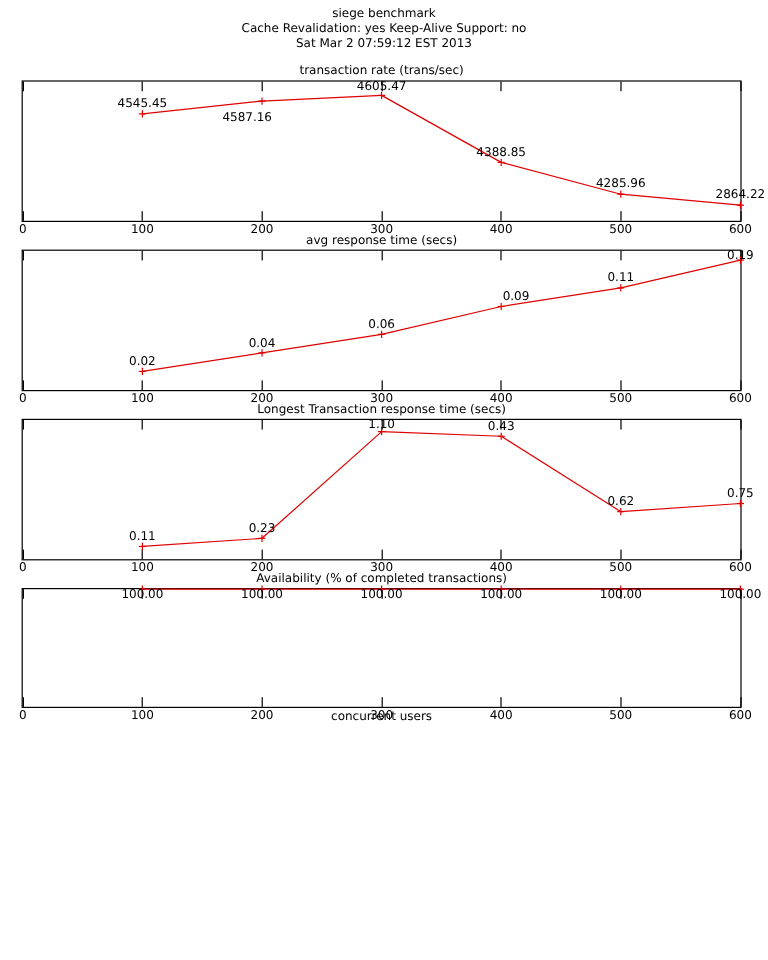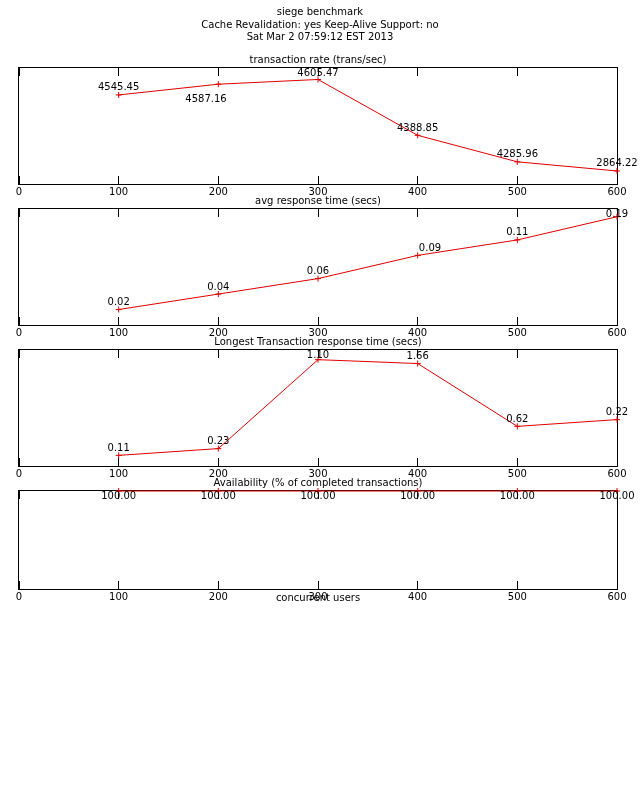--- a/index.html
+++ b/index.html
@@ -269,23 +269,23 @@
             <line x1="498.33333333333337" y1="73.36666666666667" x2="498.33333333333337" y2="79.36666666666667"></line>
           </g>
           <g class="pt">
             <line x1="595" y1="69.6" x2="601" y2="69.6"></line>
             <line x1="598" y1="66.6" x2="598" y2="72.6"></line>
           </g>
         </svg>
         <div class="dlabel" style="left: 99.6667px; top: 103.367px;">0.11</div>
         <div class="dlabel" style="left: 199.333px; top: 96.6px;">0.23</div>
         <div class="dlabel" style="left: 299px; top: 10px;">1.10</div>
-        <div class="dlabel" style="left: 398.667px; top: 11.5333px;">1.66</div>
+        <div class="dlabel" style="left: 398.667px; top: 11.5333px;">0.43</div>
         <div class="dlabel" style="left: 498.333px; top: 74.3667px;">0.62</div>
-        <div class="dlabel" style="left: 598px; top: 67.6px;">0.22</div>
+        <div class="dlabel" style="left: 598px; top: 67.6px;">0.75</div>
       </div>
 </div>
 
 <div class="chart-block">
   <div class="chart-title">Availability (% of completed transactions)</div>
   <div class="plot short" id="plot3">
         <div class="xtick" style="left: -0.5px;"></div>
         <div class="xtick bottom" style="left: -0.5px;"></div>
         <div class="xlabel" style="left: 0px;">0</div>
         <div class="xtick" style="left: 99.1667px;"></div>

